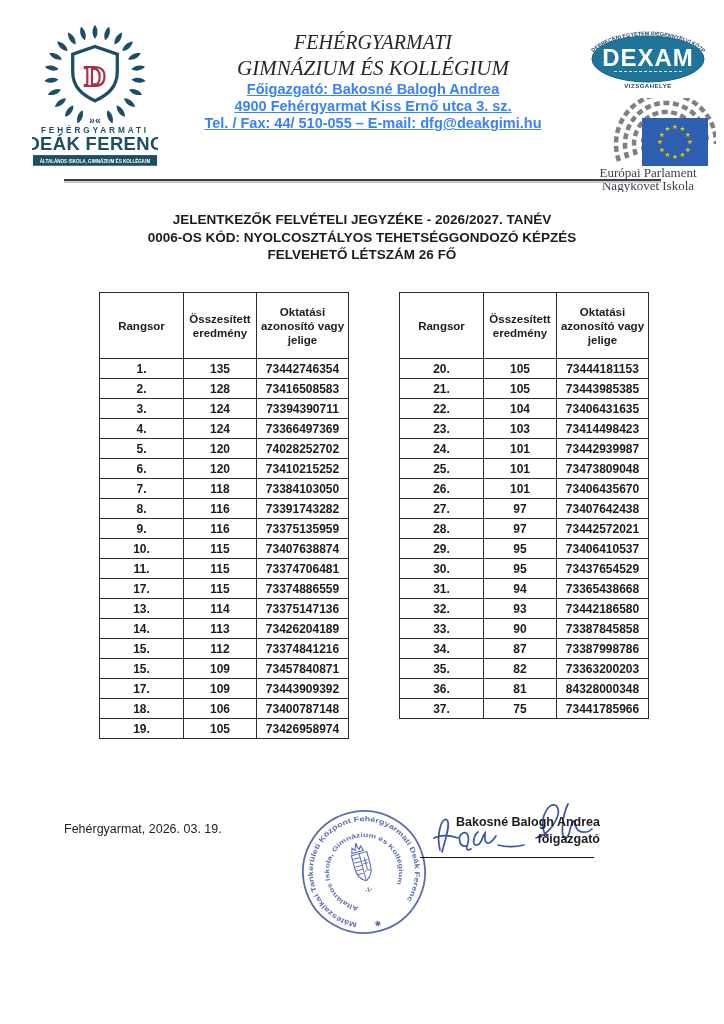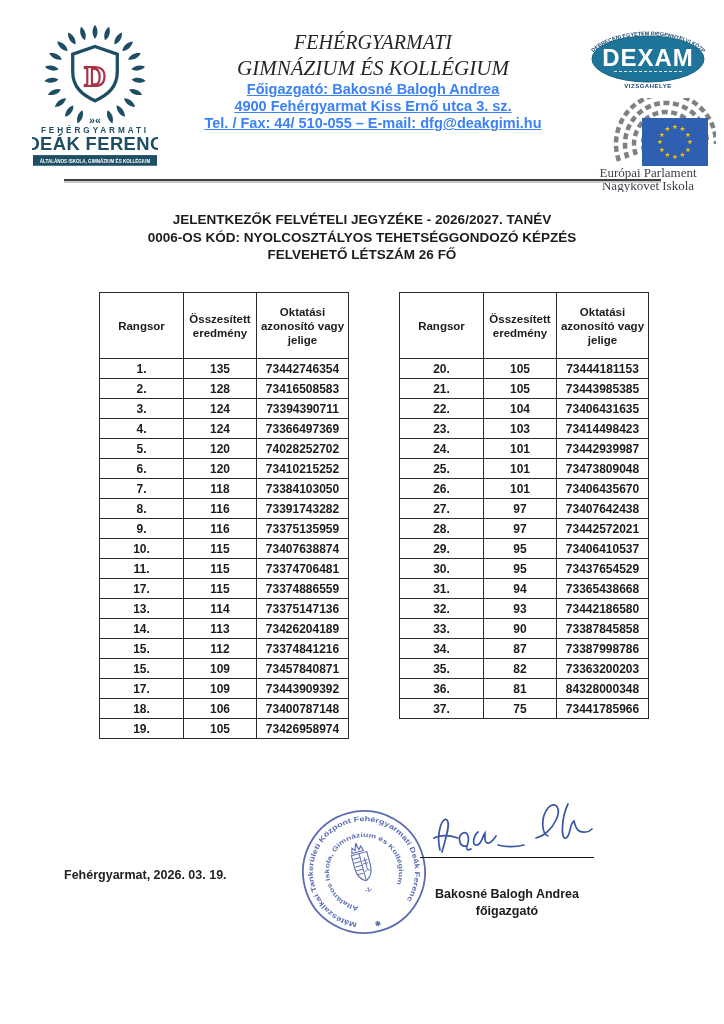--- a/index.html
+++ b/index.html
@@ -31,27 +31,27 @@
 
   
   .tbl{position:absolute;border-collapse:collapse;}
   .tbl.left{left:99px;top:292px;} .tbl.right{left:399px;top:292px;}
   .tbl th,.tbl td{border:1.6px solid #2b2b2b;font-weight:bold;color:#1c1c1c;text-align:center;vertical-align:middle;}
   .tbl th{height:66px;font-size:11.5px;line-height:14px;padding:0 3px;}
   .tbl td{height:20px;font-size:12px;padding:0 2px;}
   .c1{width:84px;} .c2{width:73px;} .c3{width:92px;}
 
   
-  .date-line{position:absolute;left:64px;top:868px;font-weight:bold;font-size:12.5px;color:#222;}
+  .date-line{position:absolute;left:64px;top:822px;font-weight:normal;font-size:12.5px;color:#222;}
   .stamp{position:absolute;left:298px;top:806px;width:132px;height:132px;transform:rotate(-15deg);}
   .stamp text{fill:var(--stamp-blue);font-weight:bold;}
   .stamp-stroke{stroke:var(--stamp-blue);fill:none;}
   .sign-svg{position:absolute;left:428px;top:794px;width:175px;height:66px;}
   .sign-line{position:absolute;left:420px;top:857px;width:174px;height:0;border-top:1.6px solid #151515;}
-  .sign-name{position:absolute;left:414px;top:886px;width:186px;text-align:center;font-weight:bold;font-size:12.5px;line-height:17px;color:#1c1c1c;}
+  .sign-name{position:absolute;left:414px;top:814px;width:186px;text-align:right;font-weight:bold;font-size:12.5px;line-height:17px;color:#1c1c1c;}
 </style>
 </head>
 <body>
 
 <div class="page">
 
   <svg class="school-logo" viewBox="0 0 130 152">
     <defs>
       <path id="lf" d="M65,18 C68.4,14 68.4,8 65,3.5 C61.6,8 61.6,14 65,18 Z"></path>
     </defs>

